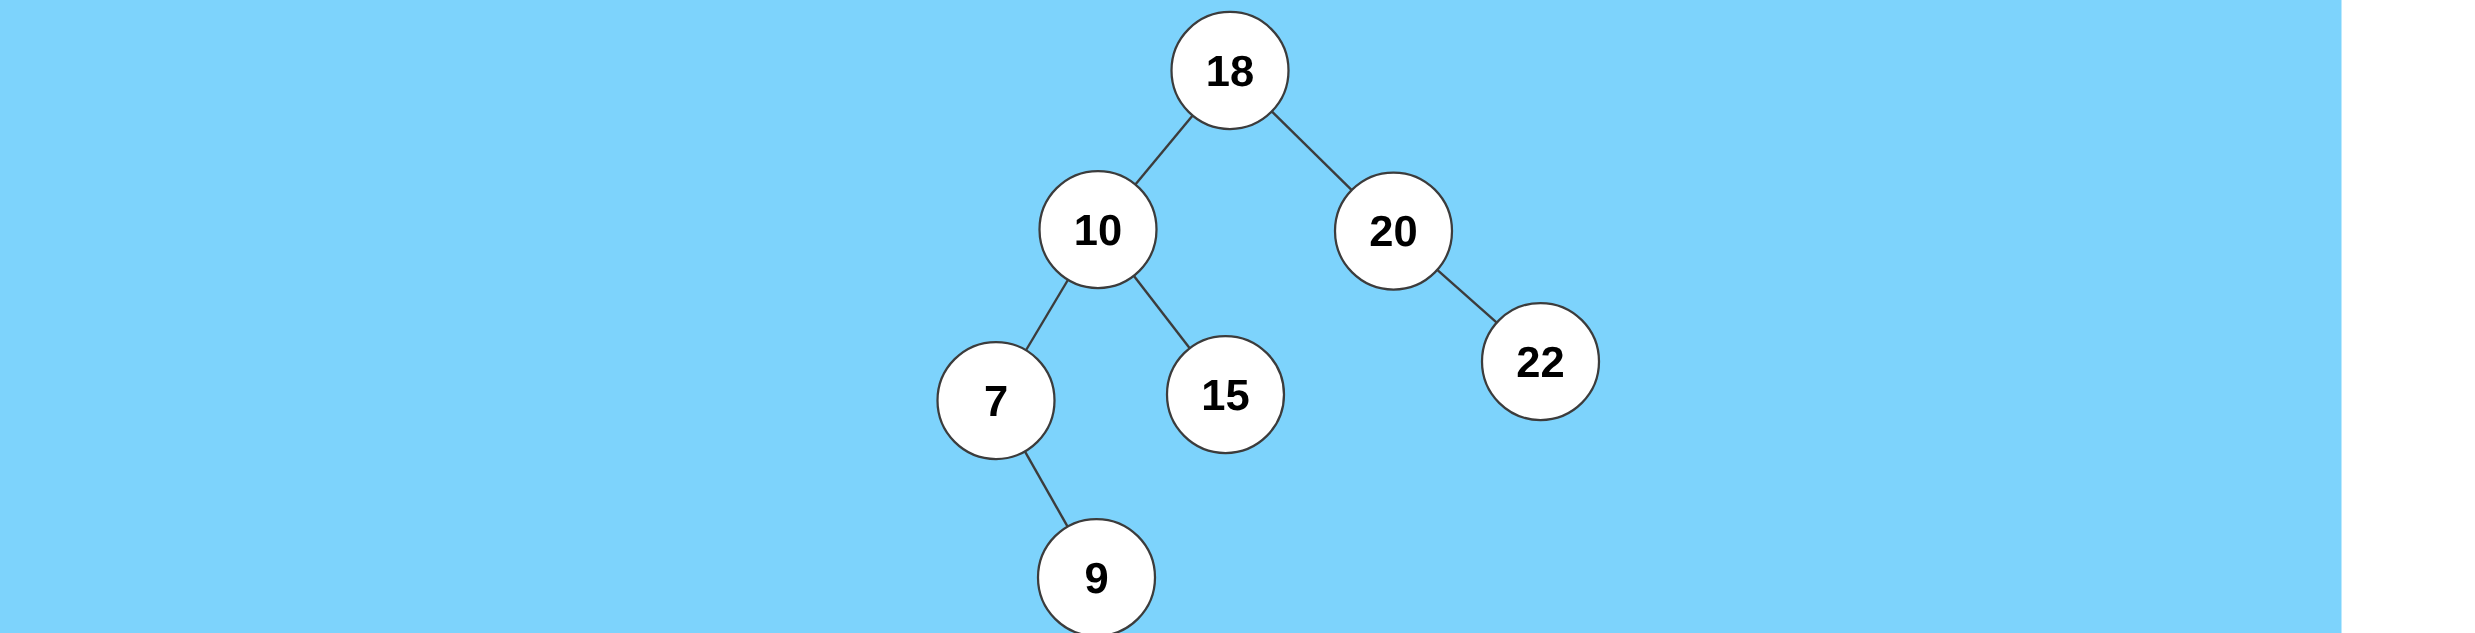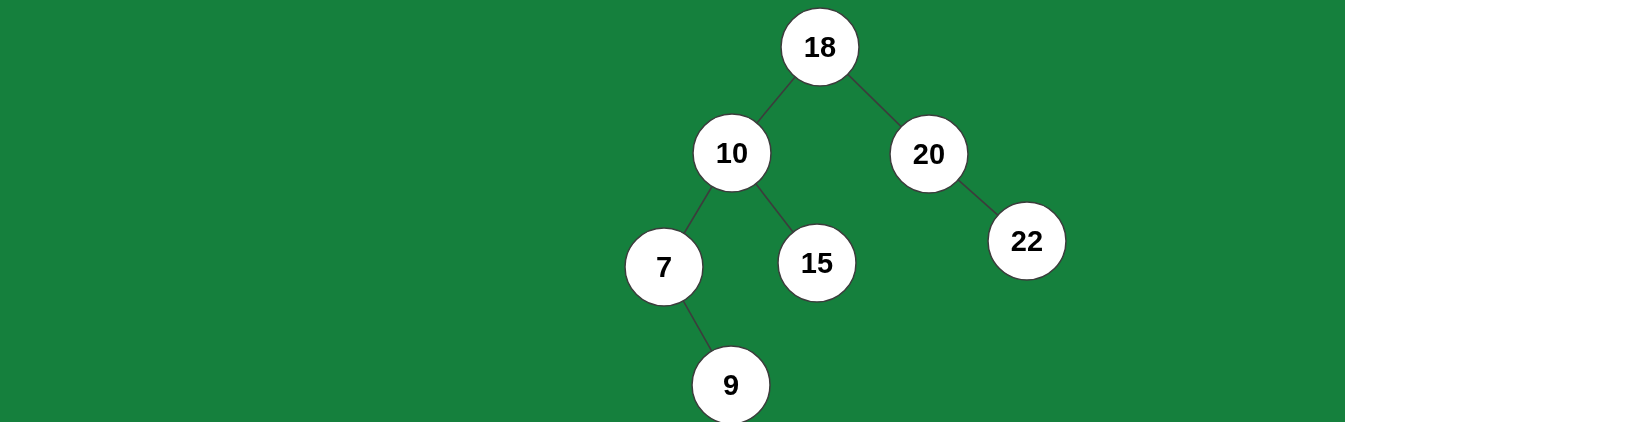--- a/index.html
+++ b/index.html
@@ -3,23 +3,23 @@
 <meta charset="utf-8">
 <style>
   html, body {
     margin: 0;
     padding: 0;
     background: #ffffff;
     font-family: "Liberation Sans", sans-serif;
   }
   #canvas {
     position: relative;
-    width: 1345px;
+    width: 1561px;
     height: 422px;
-    background: #15803d;
+    background: #7dd3fc;
     overflow: hidden;
   }
   #tree-svg {
     display: block;
   }
   .tree-node-label {
     font-family: "Liberation Sans", "DejaVu Sans", sans-serif;
     font-weight: bold;
   }
 </style>

